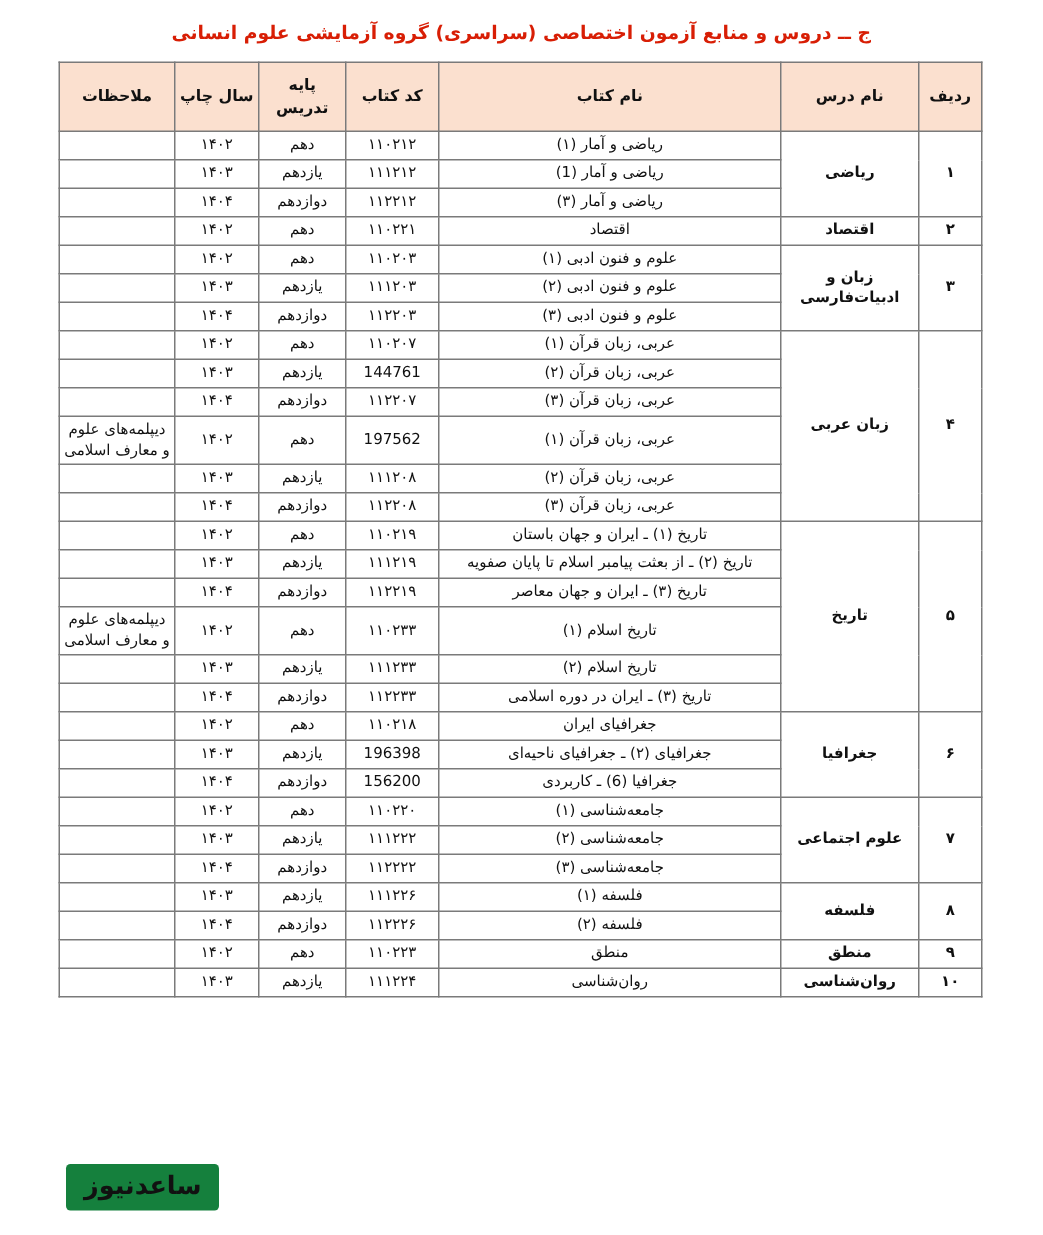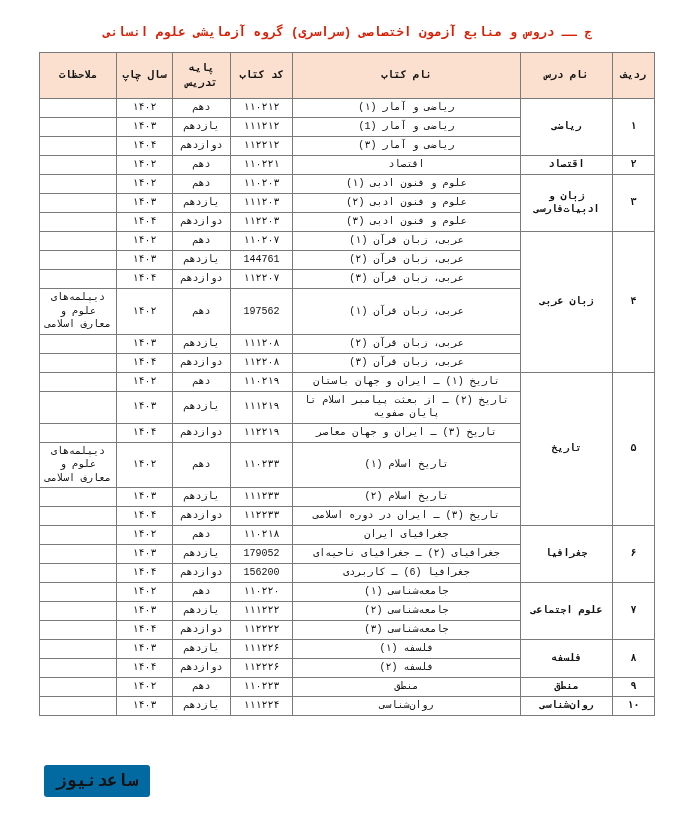--- a/index.html
+++ b/index.html
@@ -12,23 +12,22 @@
     height: 823px;
     font-family: "DejaVu Sans", "Liberation Sans", sans-serif;
     color: #111111;
     position: relative;
     overflow: hidden;
   }
   .page {
     width: 695px;
     height: 823px;
     box-sizing: border-box;
-    padding: 20px 40px 0 40px;
+    padding: 10px 40px 0 40px;
     position: relative;
-    font-family: Liberation Mono, monospace;
   }
   .doc-title {
     text-align: center;
     color: #d81e05;
     font-weight: bold;
     font-size: 12.5px;
     letter-spacing: 0;
     margin: 4px 0 12px 0;
     direction: rtl;
   }
@@ -74,22 +73,22 @@
   td.note-cell {
     font-size: 9.5px;
     line-height: 1.5;
     margin-left: 20px;
   }
   .nowrap { white-space: nowrap; }
 
   .watermark {
     position: absolute;
     left: 44px;
-    bottom: 26px;
-    background: #0369a1;
+    bottom: 16px;
+    background: #15803d;
     color: #111111;
     font-weight: bold;
     font-size: 17px;
     padding: 5px 12px 6px 12px;
     border-radius: 3px;
     letter-spacing: 0.5px;
     direction: rtl;
   }
 </style>
 </head>
@@ -268,21 +267,21 @@
           <td class="radif-cell" rowspan="3">۶</td>
           <td class="lesson-cell" rowspan="3">جغرافیا</td>
           <td class="book-cell">جغرافیای ایران</td>
           <td class="nowrap">۱۱۰۲۱۸</td>
           <td class="nowrap">دهم</td>
           <td class="nowrap">۱۴۰۲</td>
           <td class="note-cell"></td>
         </tr>
         <tr>
           <td class="book-cell">جغرافیای (۲) ـ جغرافیای ناحیه‌ای</td>
-          <td class="nowrap">179052</td>
+          <td class="nowrap">196398</td>
           <td class="nowrap">یازدهم</td>
           <td class="nowrap">۱۴۰۳</td>
           <td class="note-cell"></td>
         </tr>
         <tr>
           <td class="book-cell">جغرافیا (6) ـ کاربردی</td>
           <td class="nowrap">156200</td>
           <td class="nowrap">دوازدهم</td>
           <td class="nowrap">۱۴۰۴</td>
           <td class="note-cell"></td>

